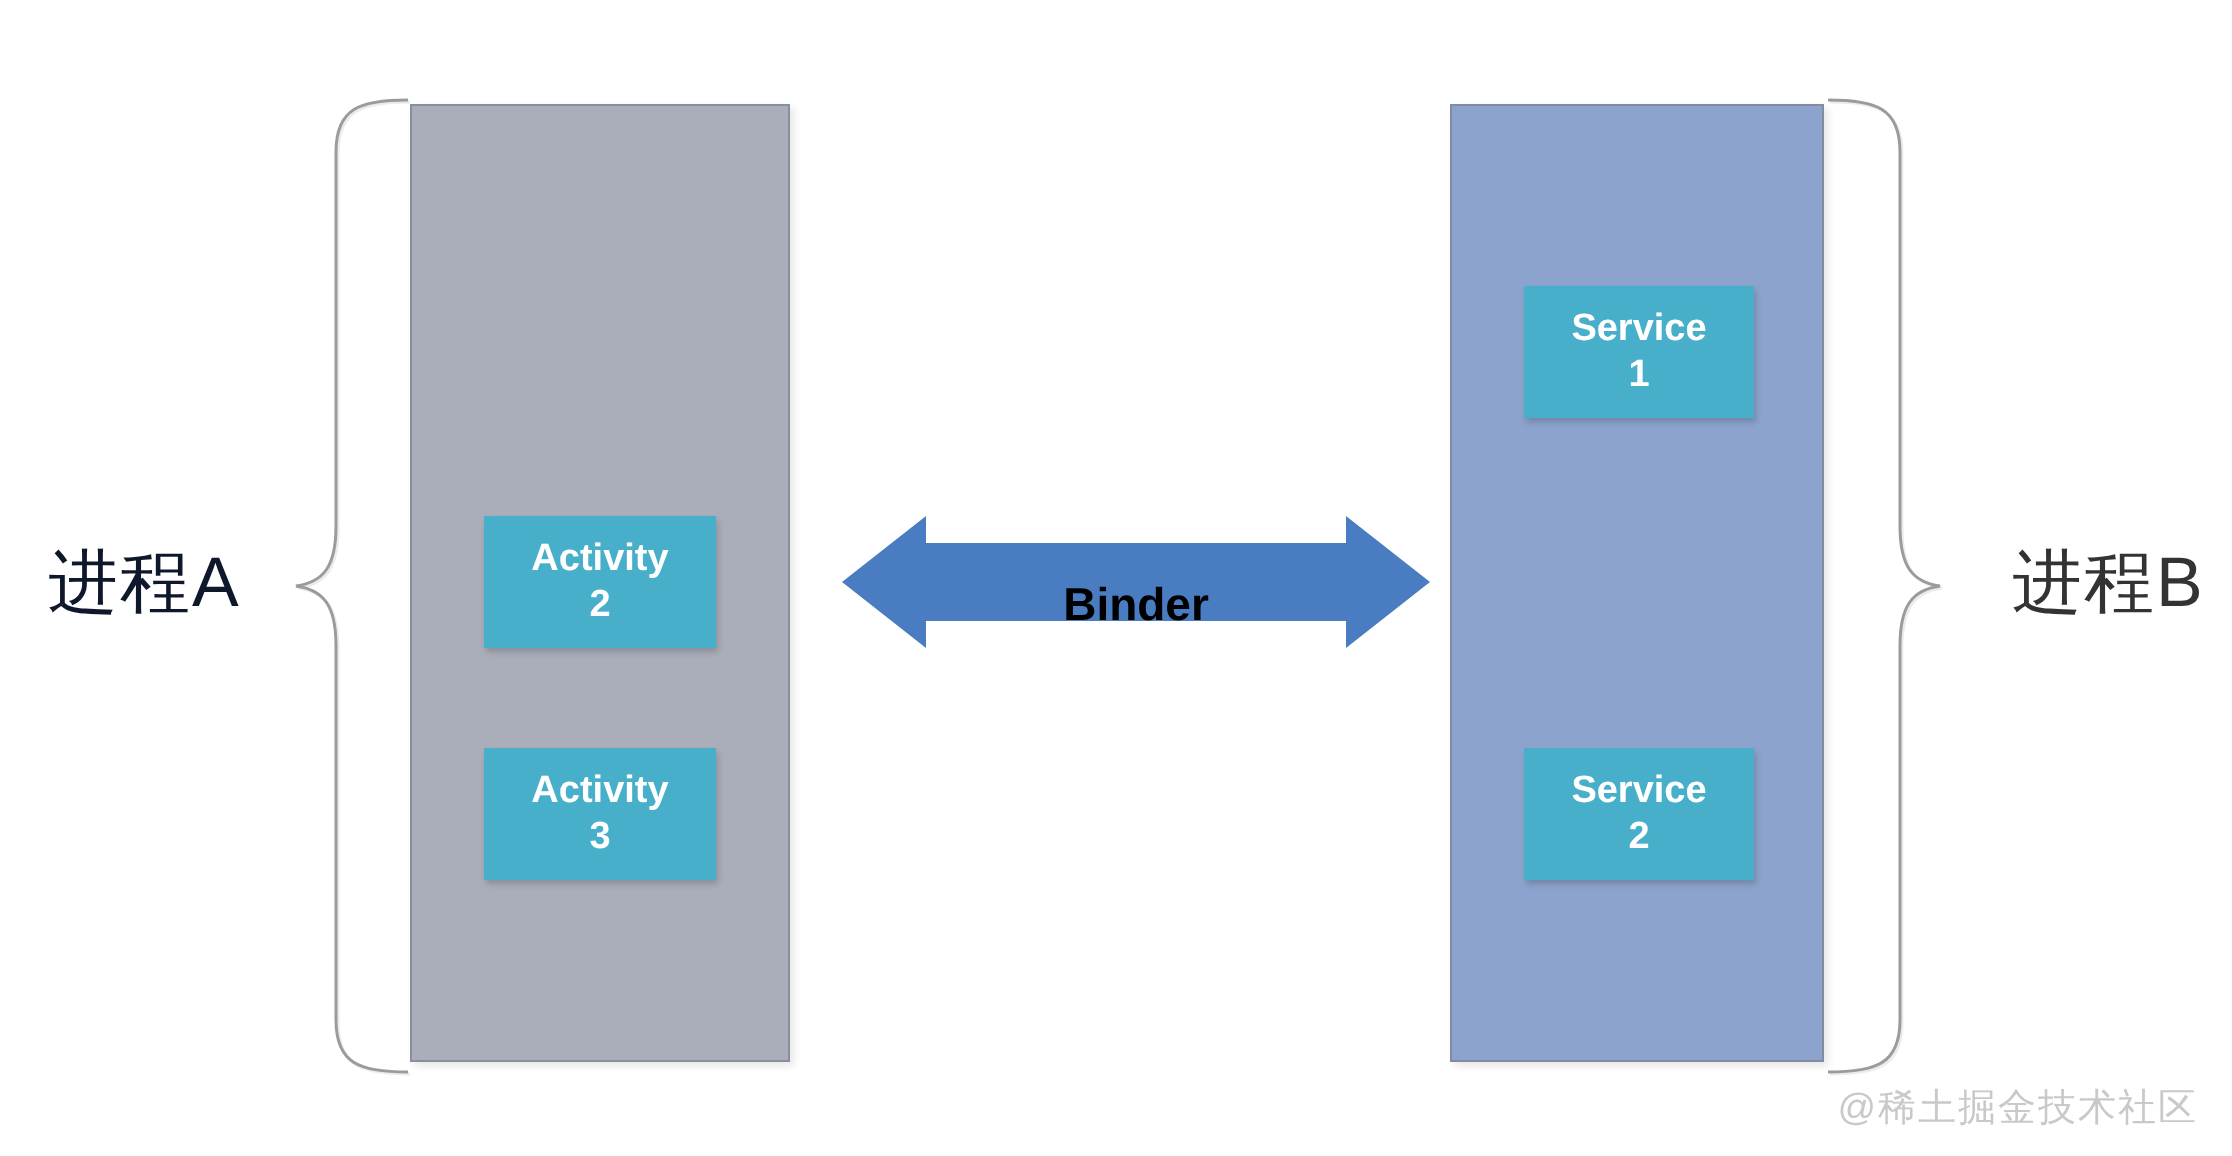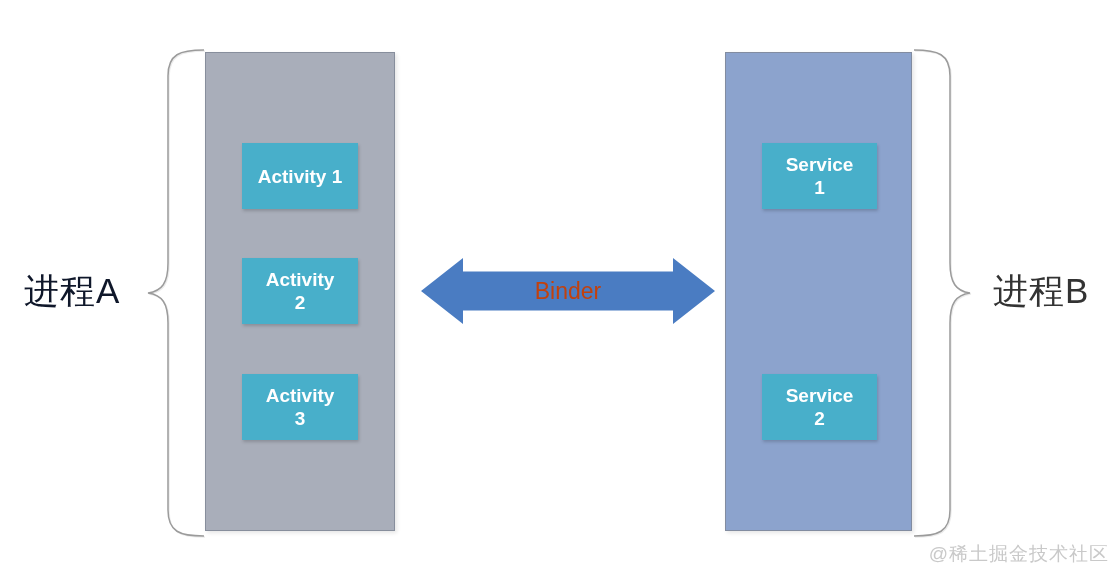--- a/index.html
+++ b/index.html
@@ -51,55 +51,52 @@
   #activity-1 { left: 242px; top: 143px; }
   #activity-2 { left: 242px; top: 258px; }
   #activity-3 { left: 242px; top: 374px; }
   #service-1  { left: 762px; top: 143px; width: 115px; }
   #service-2  { left: 762px; top: 374px; width: 115px; }
 
   #binder-arrow-wrap { left: 421px; top: 257px; width: 294px; height: 68px; }
   #binder-arrow-wrap svg { display: block; }
   #binder-label {
     position: absolute;
-    left: 0; top: 0; width: 100%; height: 100%;
+    left: 0; top: 11px; width: 100%; height: 100%;
     display: flex; align-items: center; justify-content: center;
-    color: #c2410c;
+    color: #000000;
     font-size: 23px;
-    font-weight: normal;
+    font-weight: bold;
   }
 
   .brace-svg { filter: drop-shadow(1px 1px 0 rgba(0,0,0,0.08)); }
   #brace-left  { left: 146px; top: 48px; }
   #brace-right { left: 913px; top: 48px; }
 
   #watermark {
-    right: 7px; top: 541px;
+    right: 17px; top: 541px;
     font-size: 19px;
     color: #c9c9c9;
     letter-spacing: 1px;
     white-space: nowrap;
   }
 </style>
 </head>
 <body>
 
 <div class="stage">
 
   <div id="label-a" class="abs process-label" style="color: #0f172a;">进程A</div>
 
   <svg id="brace-left" class="abs brace-svg" width="59" height="490" viewBox="0 0 59 490">
     <path d="M 58 2 C 34 2 22 6 22 28 L 22 215 C 22 235 16 243 2 245 C 16 247 22 255 22 275 L 22 462 C 22 484 34 488 58 488" fill="none" stroke-width="1.5" stroke="#9b9b9b"></path>
   </svg>
 
   <div id="panel-a" class="abs panel" style="background-color: rgb(169, 174, 186);"></div>
 
-  <div id="activity-1" class="abs component-box" style="background-color: rgb(72, 175, 202);">
-    <span>Activity 1</span>
-  </div>
   <div id="activity-2" class="abs component-box" style="background-color: rgb(72, 175, 202);">
     <span>Activity</span>
     <span>2</span>
   </div>
   <div id="activity-3" class="abs component-box" style="background-color: rgb(72, 175, 202);">
     <span>Activity</span>
     <span>3</span>
   </div>
 
   <div id="binder-arrow-wrap" class="abs">
@@ -117,17 +114,17 @@
   </div>
   <div id="service-2" class="abs component-box" style="background-color: rgb(72, 175, 202);">
     <span>Service</span>
     <span>2</span>
   </div>
 
   <svg id="brace-right" class="abs brace-svg" width="59" height="490" viewBox="0 0 59 490">
     <path d="M 1 2 C 25 2 37 6 37 28 L 37 215 C 37 235 43 243 57 245 C 43 247 37 255 37 275 L 37 462 C 37 484 25 488 1 488" fill="none" stroke-width="1.5" stroke="#9b9b9b"></path>
   </svg>
 
-  <div id="label-b" class="abs process-label" style="color: rgb(51, 51, 51);">进程B</div>
+  <div id="label-b" class="abs process-label" style="color: rgb(51, 51, 51); margin-left: 13px;">进程B</div>
 
   <div id="watermark" class="abs" style="color: rgb(201, 201, 201);">@稀土掘金技术社区</div>
 
 </div>
 
 </body></html>

